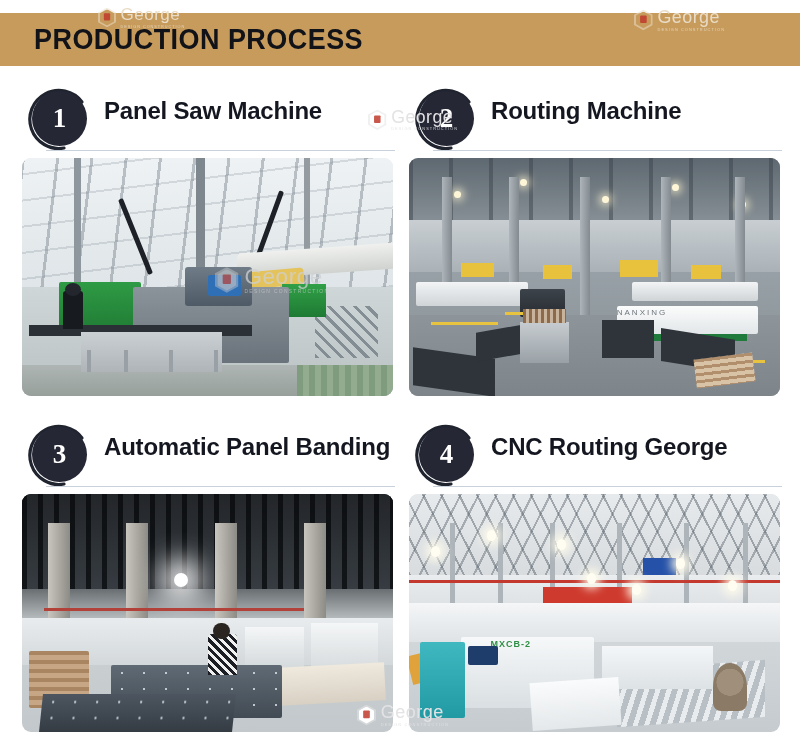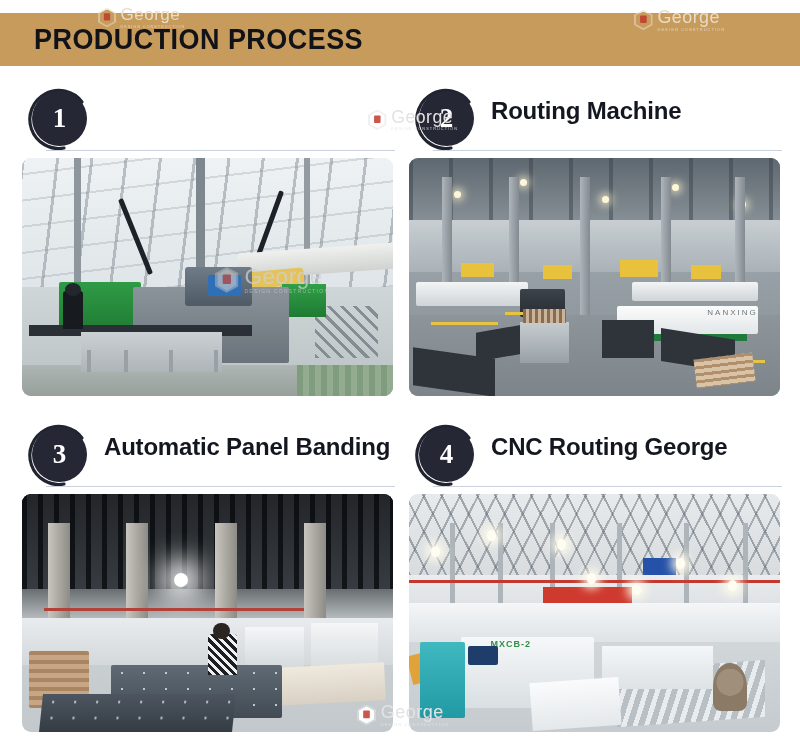--- a/index.html
+++ b/index.html
@@ -174,21 +174,21 @@
   .p2 .wall { position:absolute; left:0; top:26%; width:100%; height:22%;
       background: linear-gradient(180deg,#c8ced2,#aab2b7); }
   .p2 .mach-white {
       position:absolute; background: linear-gradient(180deg,#f2f4f5,#cfd4d7); border-radius:2px; }
   .p2 .mach-dark {
       position:absolute; background: linear-gradient(180deg,#3c434a,#272c31); border-radius:2px; }
   .p2 .yellow { position:absolute; background:#e8c23c; }
   .p2 .nanxing {
       position:absolute; left:56%; top:62%; width:38%; height:12%;
       background: linear-gradient(180deg,#fbfcfc,#e2e6e8); border-radius:2px;
-      color:#6f767c; font-size:8px; letter-spacing:2px; text-align:right;
+      color:#6f767c; font-size:8px; letter-spacing:2px; text-align:left;
       line-height:1.2; padding-top:2px; }
   .p2 .greenstripe { position:absolute; left:58%; top:74%; width:33%; height:3%;
       background:#1f7a3b; }
   .p2 .floor2 { position:absolute; left:0; bottom:0; width:100%; height:34%;
       background: linear-gradient(180deg,#8d949a,#7d858b); }
   .p2 .ymark { position:absolute; height:3px; background:#e7c33f; }
   .p2 .panel-dark { position:absolute; background:#2e343a; }
   .p2 .cart { position:absolute; left:30%; bottom:14%; width:13%; height:17%;
       background: linear-gradient(180deg,#c6ccd0,#9aa1a6); }
   .p2 .cart::before { content:""; position:absolute; left:6%; top:-32%;
@@ -323,20 +323,21 @@
 
     <div class="card">
       <div class="card-head">
         <div class="badge">
           <svg class="arc" viewBox="0 0 66 66">
             <path d="M 58 16 A 29 29 0 1 0 40 62" fill="none" stroke="#20242f" stroke-width="3.2" stroke-linecap="round"></path>
           </svg>
           <div class="disc"></div>
           <div class="num">1</div>
         </div>
+        <div class="card-title">Panel Saw Machine</div>
         <div class="title-rule"></div>
       </div>
       <div class="photo p1">
         <div class="ceiling"></div>
         <div class="beam b1"></div>
           <div class="beam b2"></div>
           <div class="beam b3"></div>
         <div class="arm a1"></div>
           <div class="arm a2"></div>
         <div class="duct"></div>

